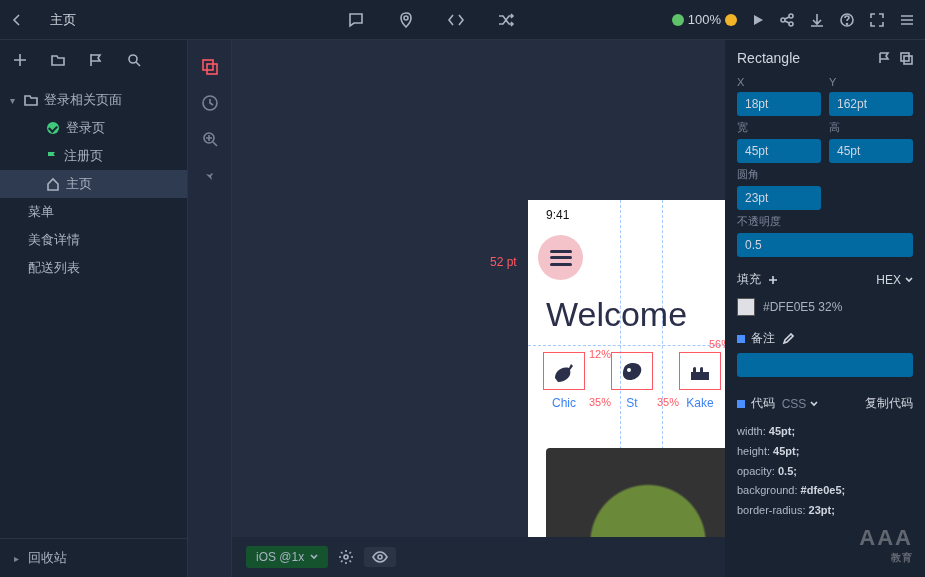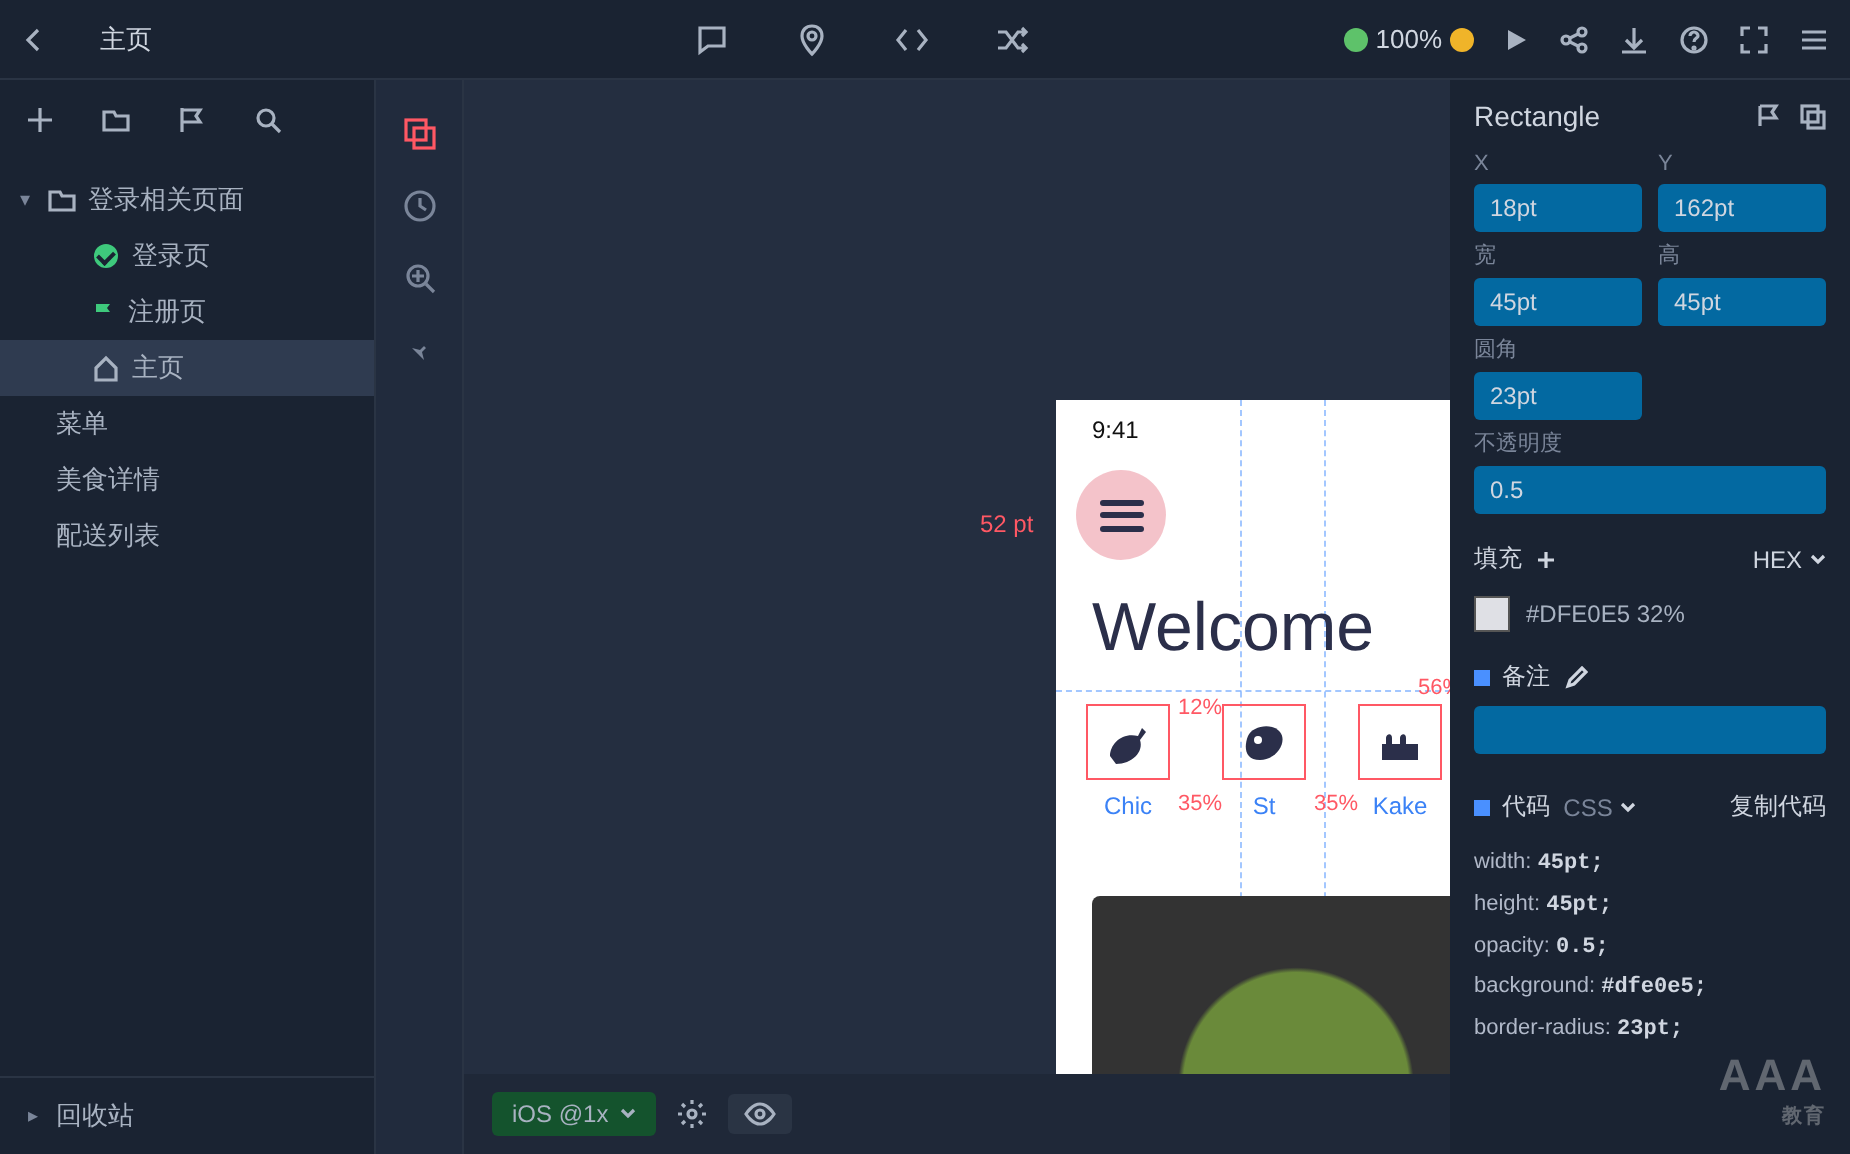--- a/index.html
+++ b/index.html
@@ -72,21 +72,21 @@
 .insp-head .title { color: #d0d6e0; font-size: 14px; }
 .prop-row { display: flex; gap: 8px; padding: 0 12px 4px; }
 .prop-col { flex: 1; display: flex; flex-direction: column; gap: 4px; }
 .prop-lbl { color: #7a8599; font-size: 11px; }
 .prop-inp { background: #0369a1; border: none; color: #d0d6e0; padding: 5px 8px; border-radius: 3px; width: 100%; font-size: 12px; }
 .section-head { display: flex; justify-content: space-between; padding: 10px 12px 6px; color: #d0d6e0; gap: 32px; }
 .blue-sq { width: 8px; height: 8px; background: #4a90ff; margin-right: 6px; }
 .color-row { display: flex; align-items: center; gap: 8px; padding: 4px 12px; }
 .swatch { width: 18px; height: 18px; border: 1px solid #555; background: #dfe0e5; }
 .code-block { padding: 4px 12px; font-family: monospace; font-size: 11px; color: #b0b8c8; line-height: 1.8; }
-.code-block b { color: #d0d6e0; font-weight: 600; font-family: Liberation Mono, monospace; }
+.code-block b { color: #d0d6e0; font-weight: 600; }
 .watermark { position: absolute; right: 12px; bottom: 12px; color: #e5e5e5; opacity: .35; font-weight: 700; letter-spacing: 2px; font-size: 22px; pointer-events: none; }
 .watermark small { font-size: 10px; letter-spacing: 1px; display: block; text-align: right; }
 
 svg { display: block; }
 .stroke-ico { stroke: currentColor; stroke-width: 1.6; fill: none; }
 </style>
 </head>
 <body>
 
 <div class="app">

